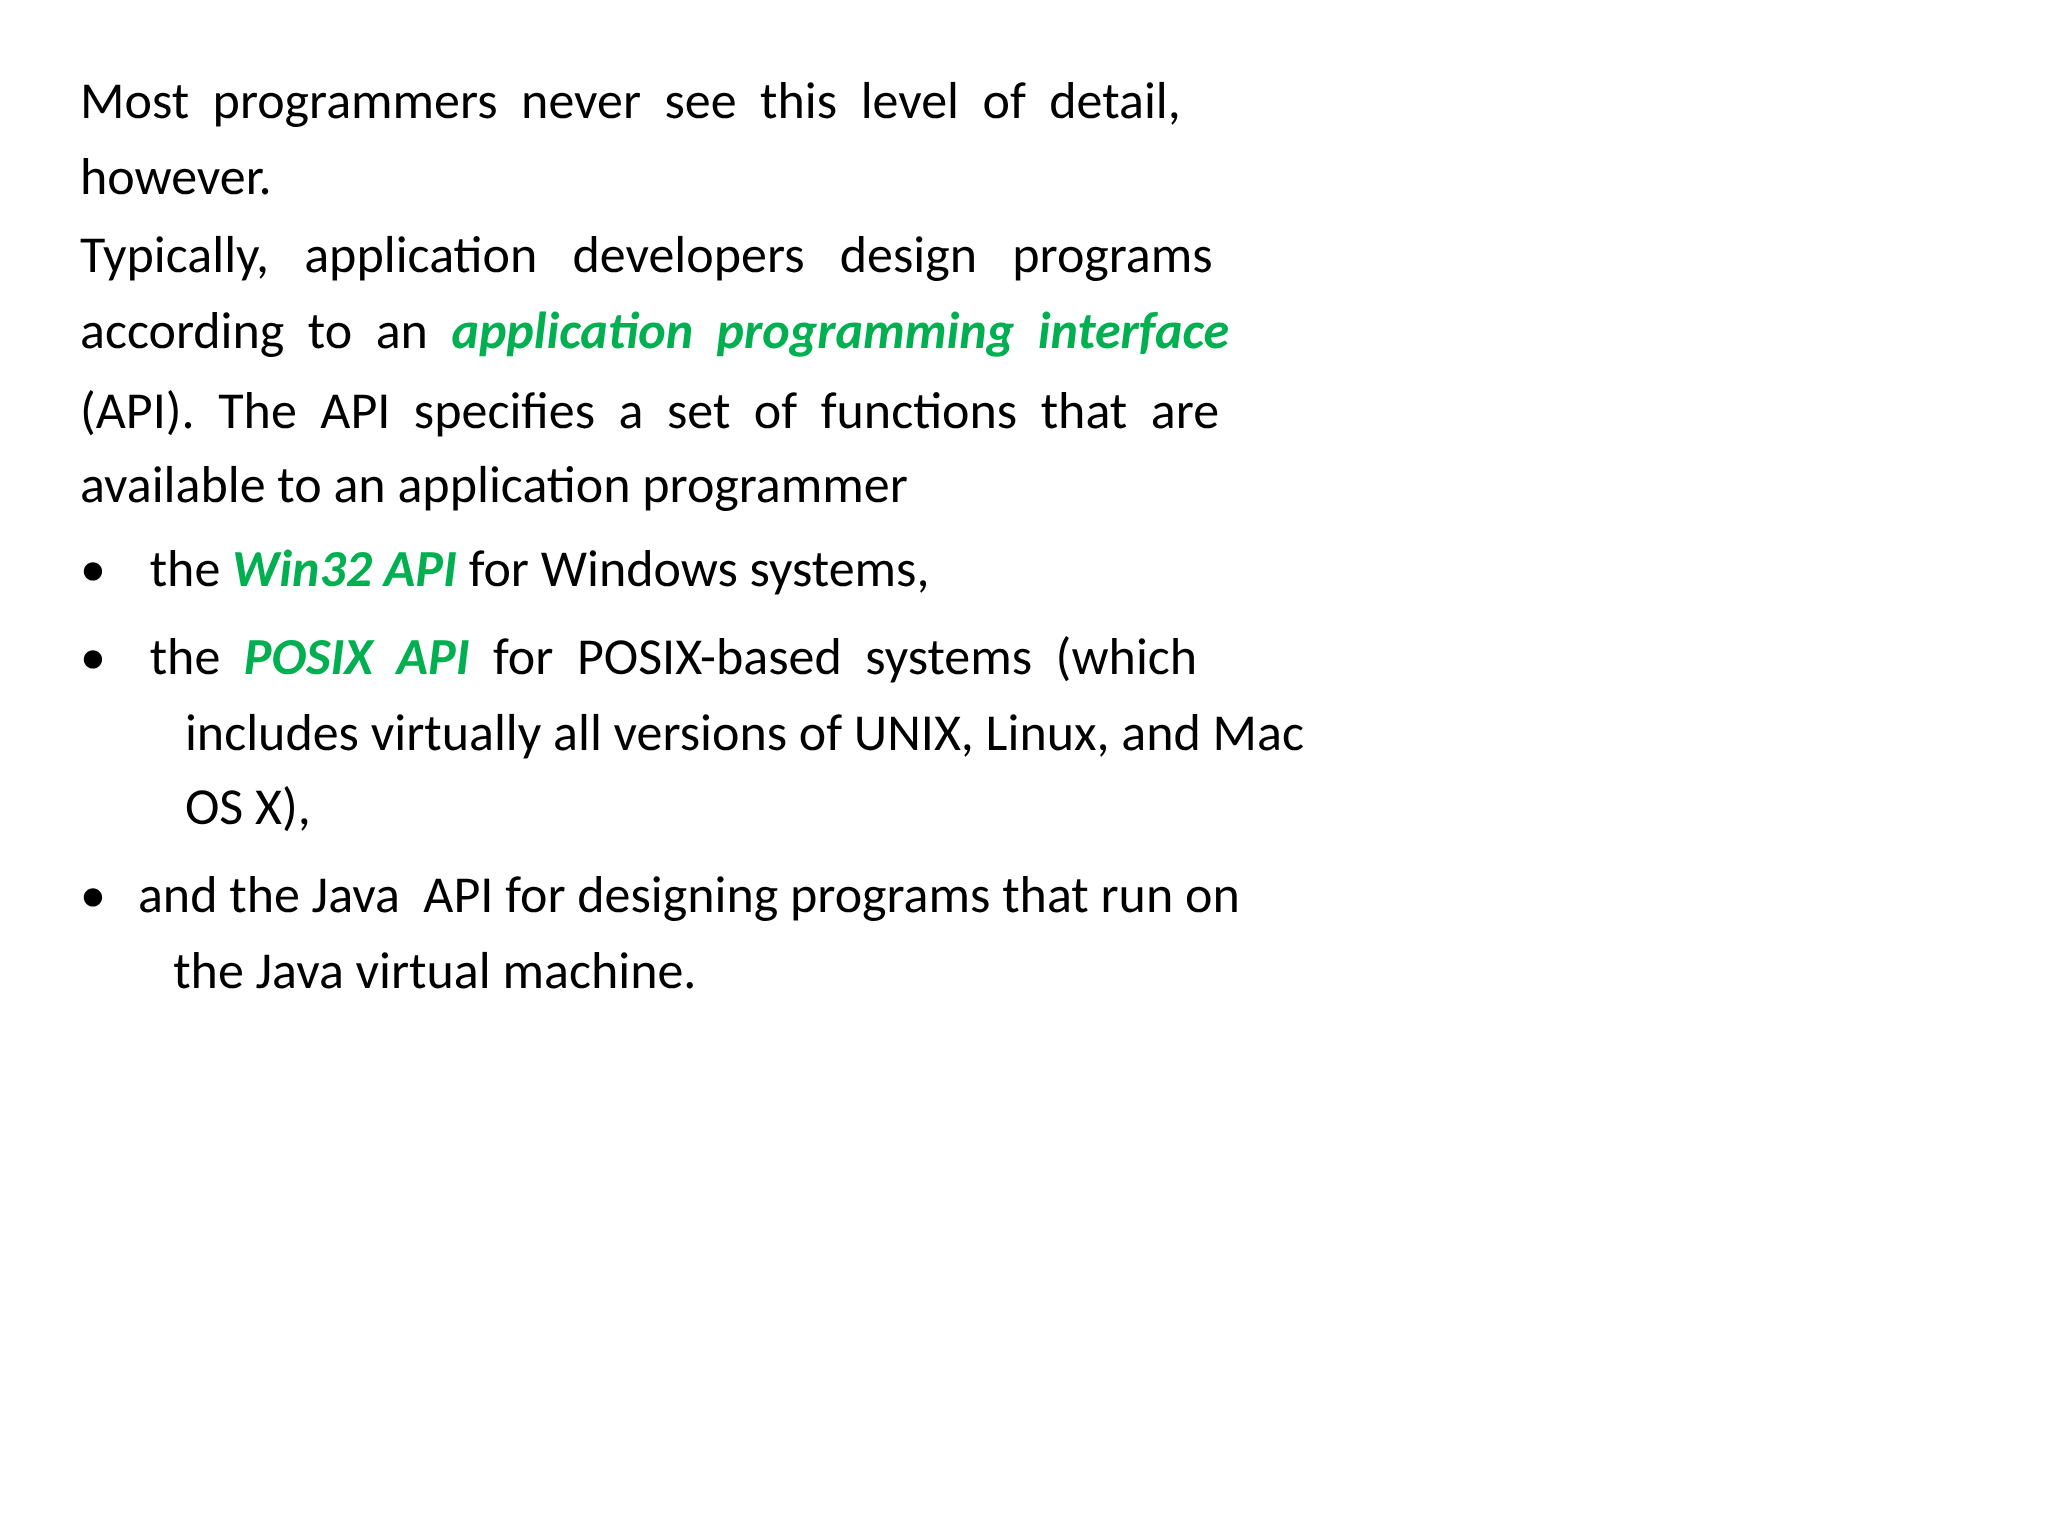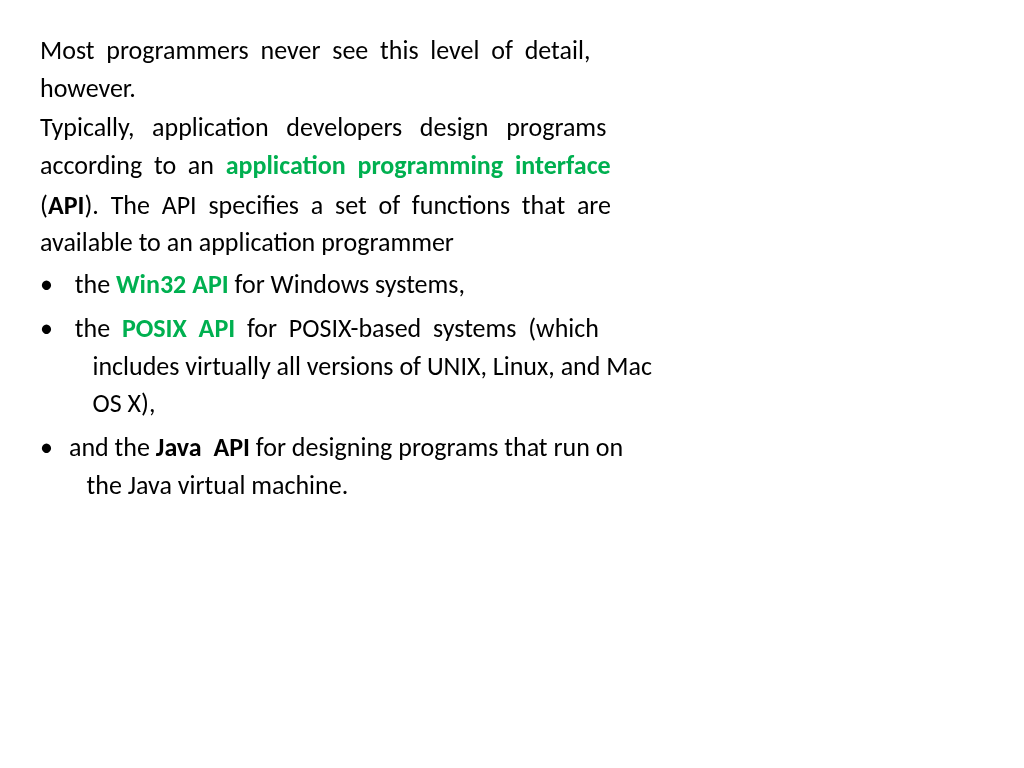--- a/index.html
+++ b/index.html
@@ -20,24 +20,25 @@
     }
 
     .content-area {
       padding: 32px 44px 32px 40px;
       max-width: 1024px;
     }
 
     .text-green {
       color: #00b050;
       font-weight: bold;
+      font-style: italic;
     }
 
     .text-bold {
-      font-weight: bold;
+      font-weight: normal;
     }
 
     p {
       text-align: justify;
       margin-bottom: 0;
     }
 
     .paragraph-block {
       margin-bottom: 2px;
     }

